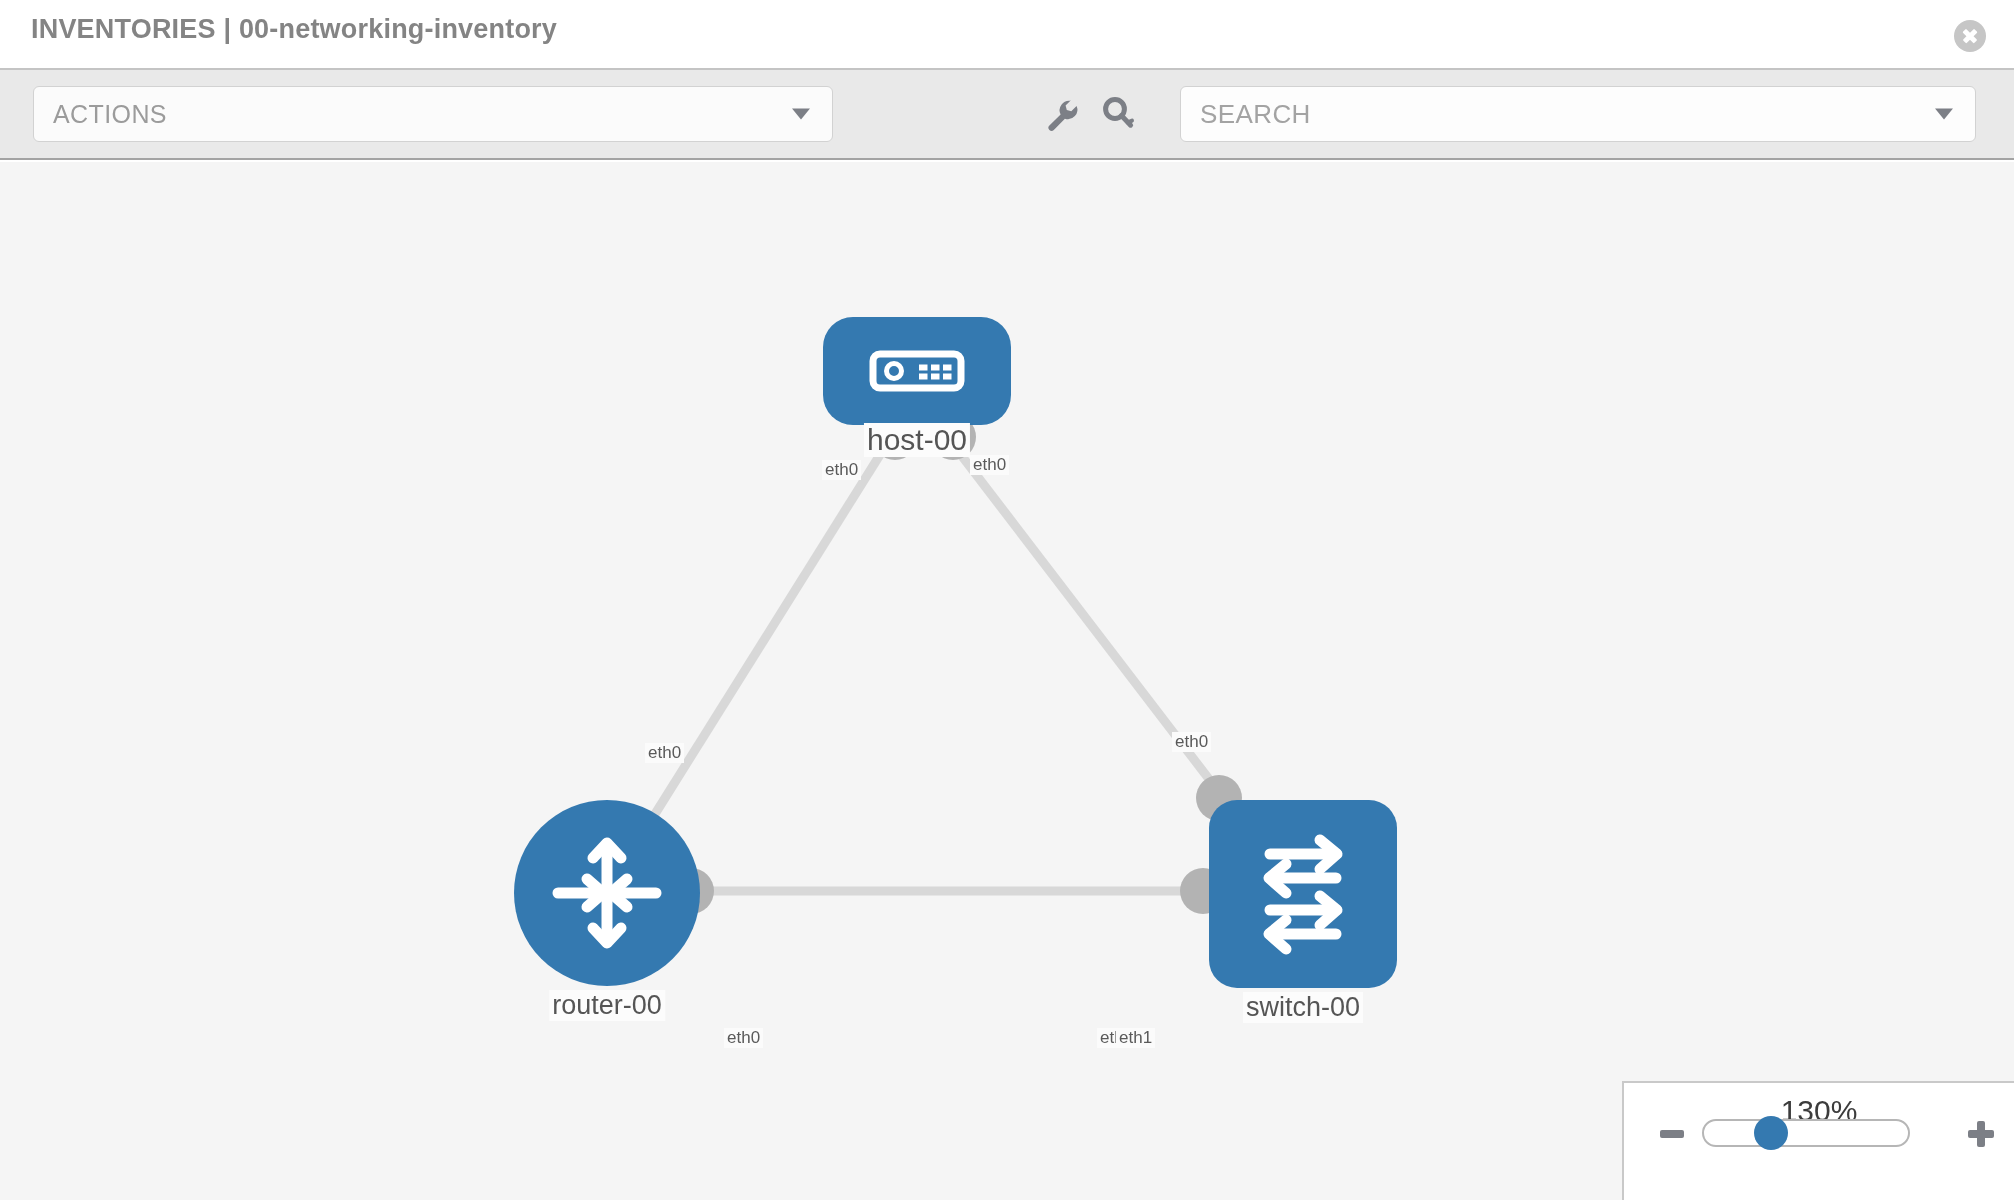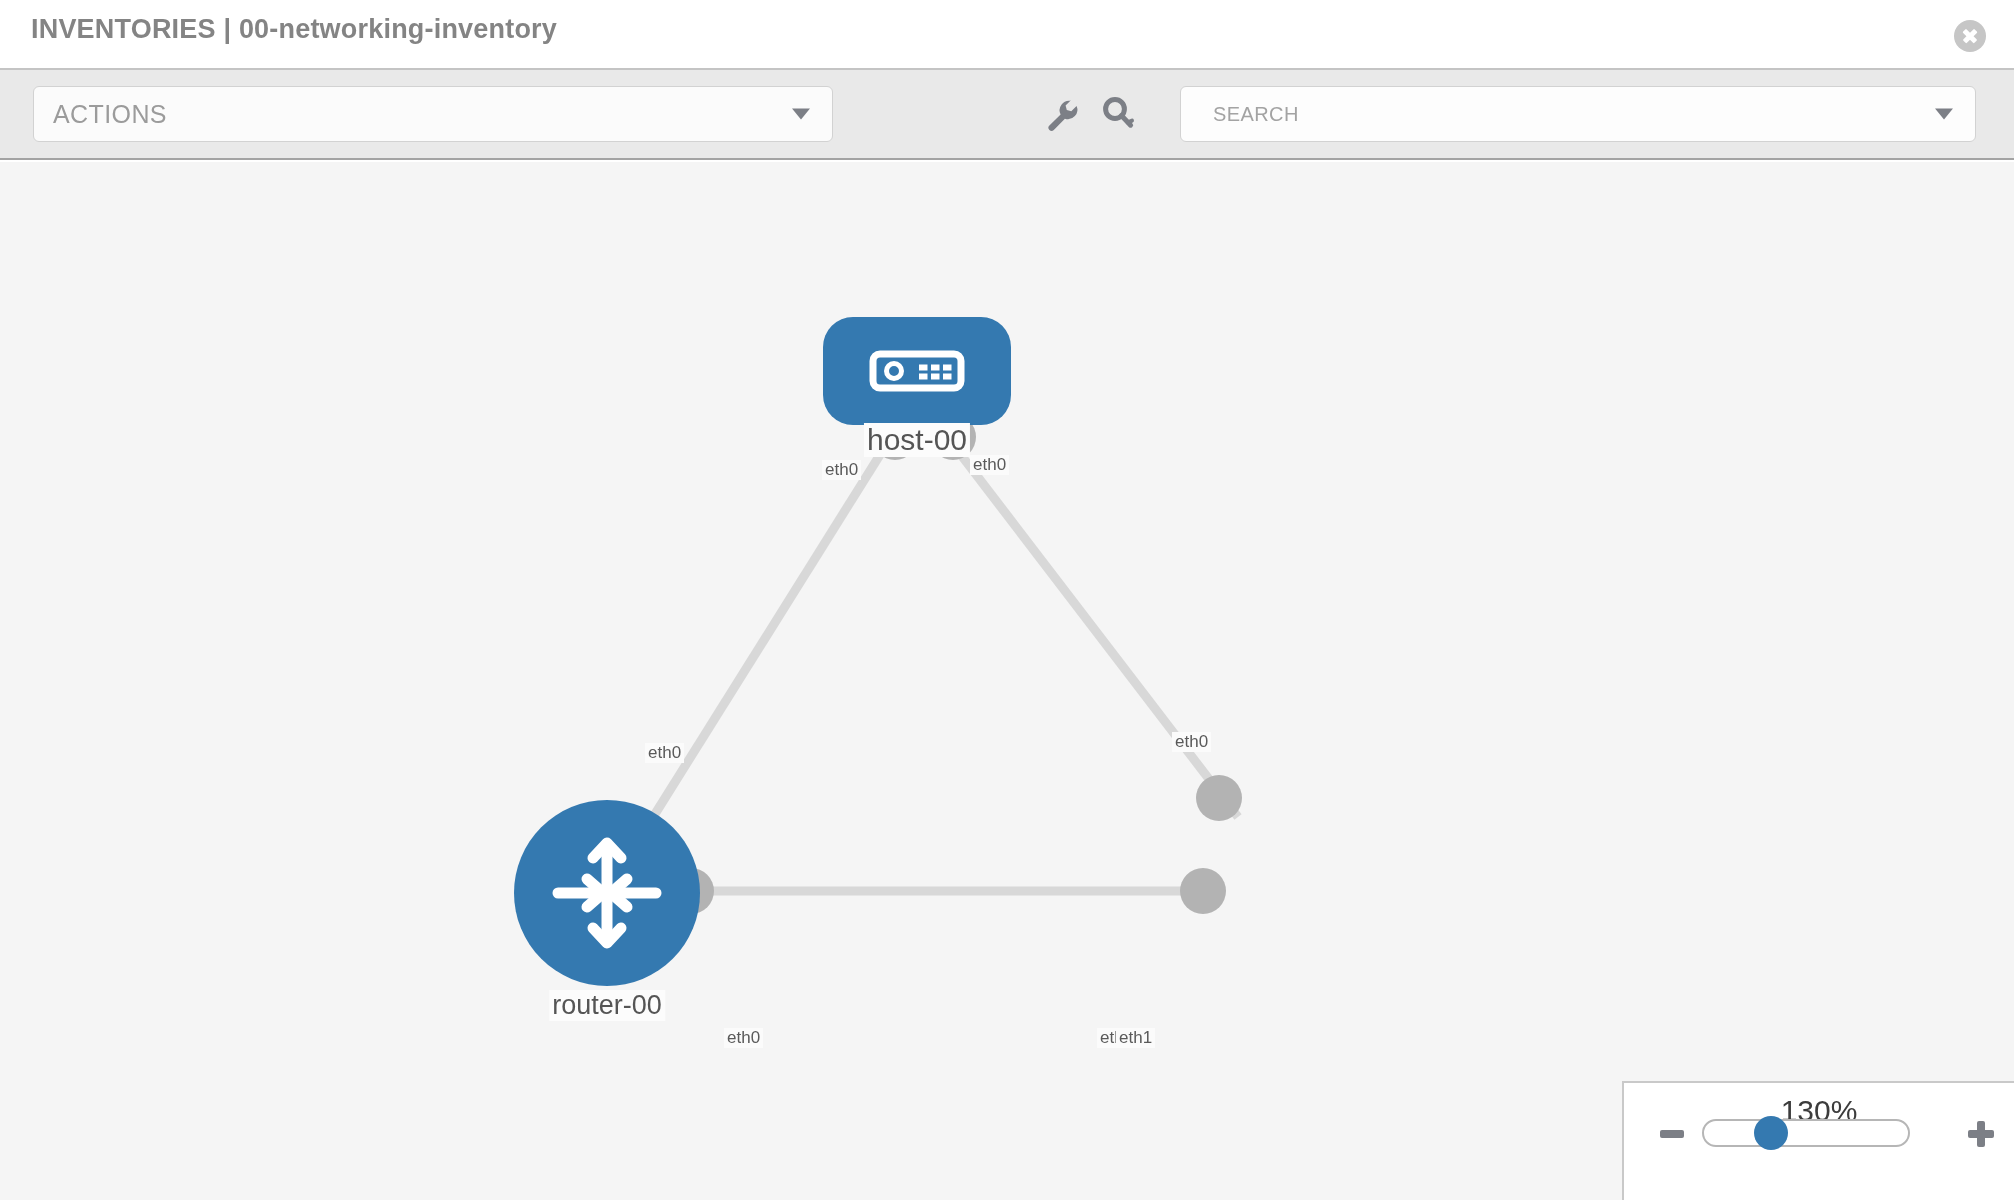--- a/index.html
+++ b/index.html
@@ -103,23 +103,23 @@
     position: absolute;
     left: 1180px; top: 16px;
     width: 796px; height: 56px;
     background: #fdfdfd;
     border: 1px solid #d2d2d2;
     border-radius: 6px;
     cursor: text;
   }
   .search-placeholder {
     position: absolute;
-    left: 32px; top: 50%;
+    left: 19px; top: 50%;
     transform: translateY(-50%);
-    font-size: 20px;
+    font-size: 26px;
     color: #a3a3a3;
     letter-spacing: .4px;
   }
 
   
   .canvas {
     position: absolute;
     left: 0; top: 162px;
     width: 2014px; height: 1038px;
     background: #f5f5f5;
@@ -342,20 +342,41 @@
             <path d="M41 47 L57 61 L41 75"></path>
 
             <path d="M110 61 L66 61"></path>
             <path d="M81 47 L65 61 L81 75"></path>
           </g>
         </svg>
       </div>
       <div class="node-label">router-00</div>
     </div>
 
+    <div class="node" id="node-switch">
+      <div class="node-shape">
+        <svg width="126" height="126" viewBox="0 0 126 126">
+          <g fill="none" stroke="#ffffff" stroke-width="11" stroke-linecap="round" stroke-linejoin="round">
+
+            <path d="M30 23 L96 23"></path>
+            <path d="M80 9 L97 23 L80 38"></path>
+
+            <path d="M96 47 L30 47"></path>
+            <path d="M46 33 L29 47 L46 62"></path>
+
+            <path d="M30 79 L96 79"></path>
+            <path d="M80 65 L97 79 L80 94"></path>
+
+            <path d="M96 103 L30 103"></path>
+            <path d="M46 89 L29 103 L46 118"></path>
+          </g>
+        </svg>
+      </div>
+      <div class="node-label">switch-00</div>
+    </div>
 
     <div class="edge-label" style="left:822px; top:298px;">eth0</div>
     <div class="edge-label" style="left:970px; top:293px;">eth0</div>
     <div class="edge-label" style="left:645px; top:581px;">eth0</div>
     <div class="edge-label" style="left:1172px; top:570px;">eth0</div>
     <div class="edge-label" style="left:724px; top:866px;">eth0</div>
     <div class="edge-label" style="left:1097px; top:866px;">eth0</div>
     <div class="edge-label" style="left:1116px; top:866px;">eth1</div>
 
   </div>

